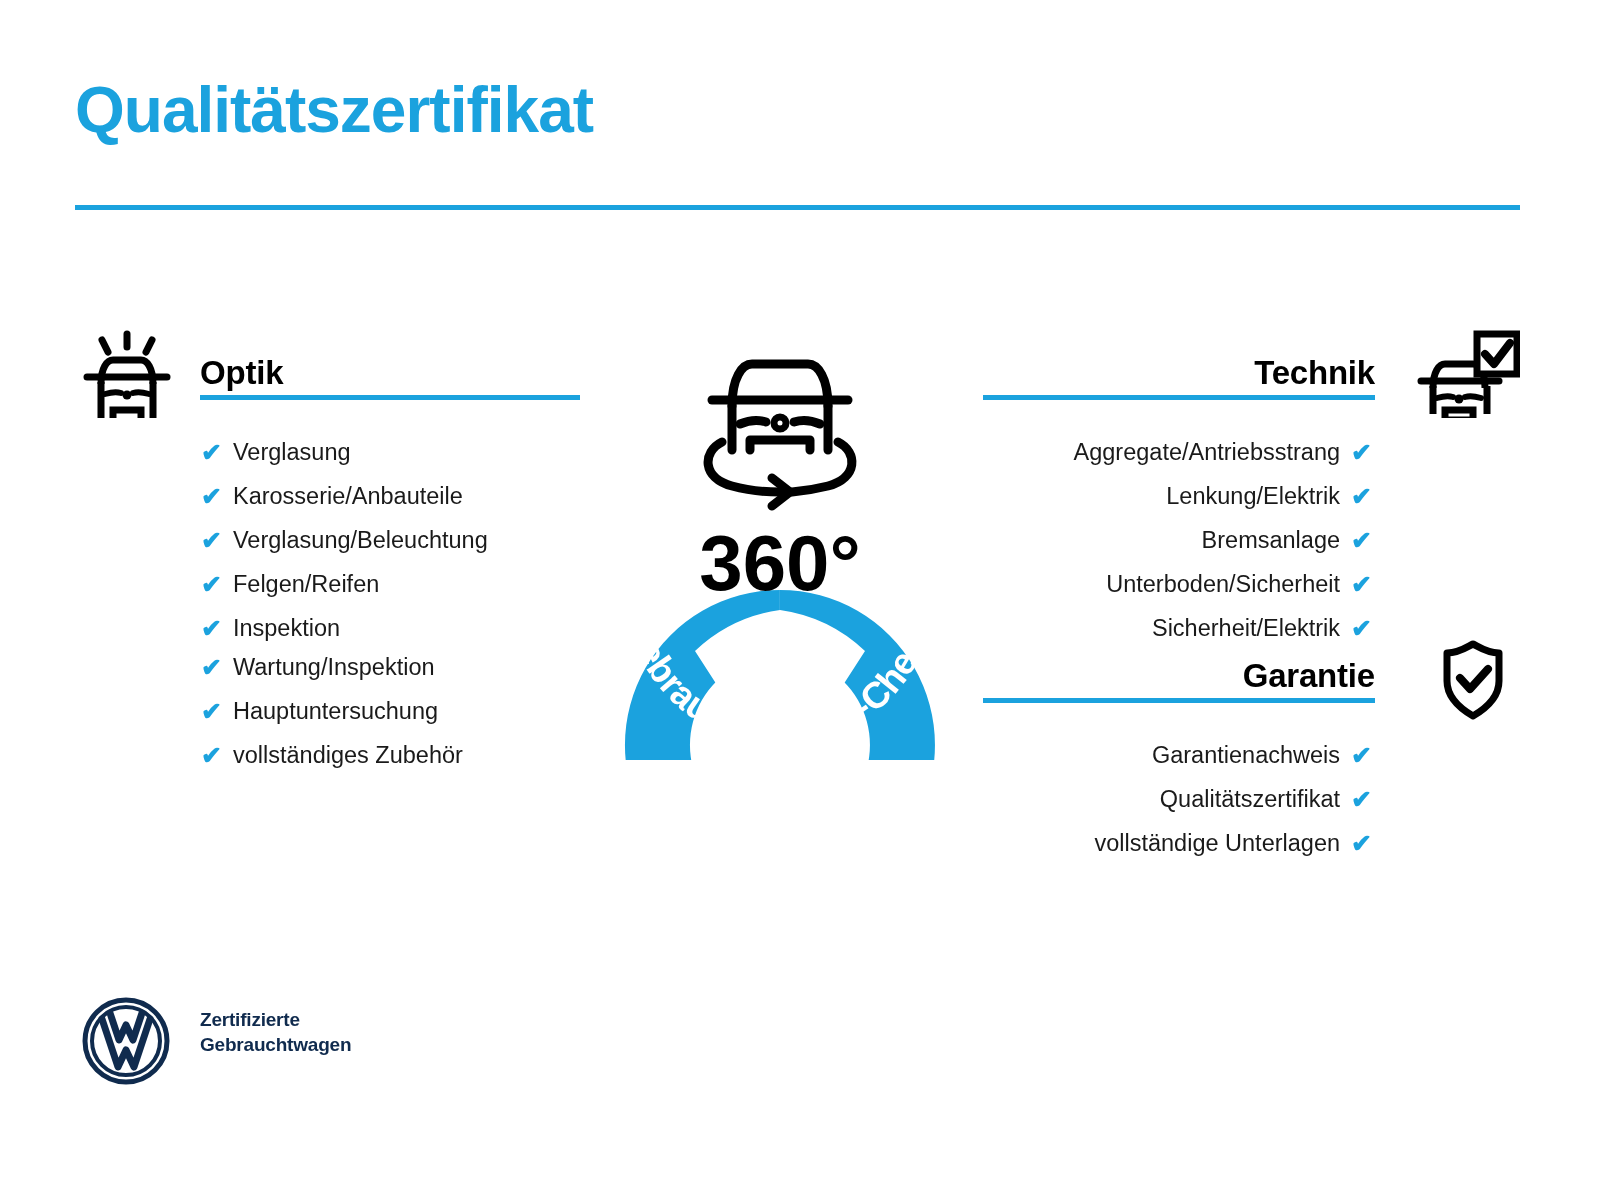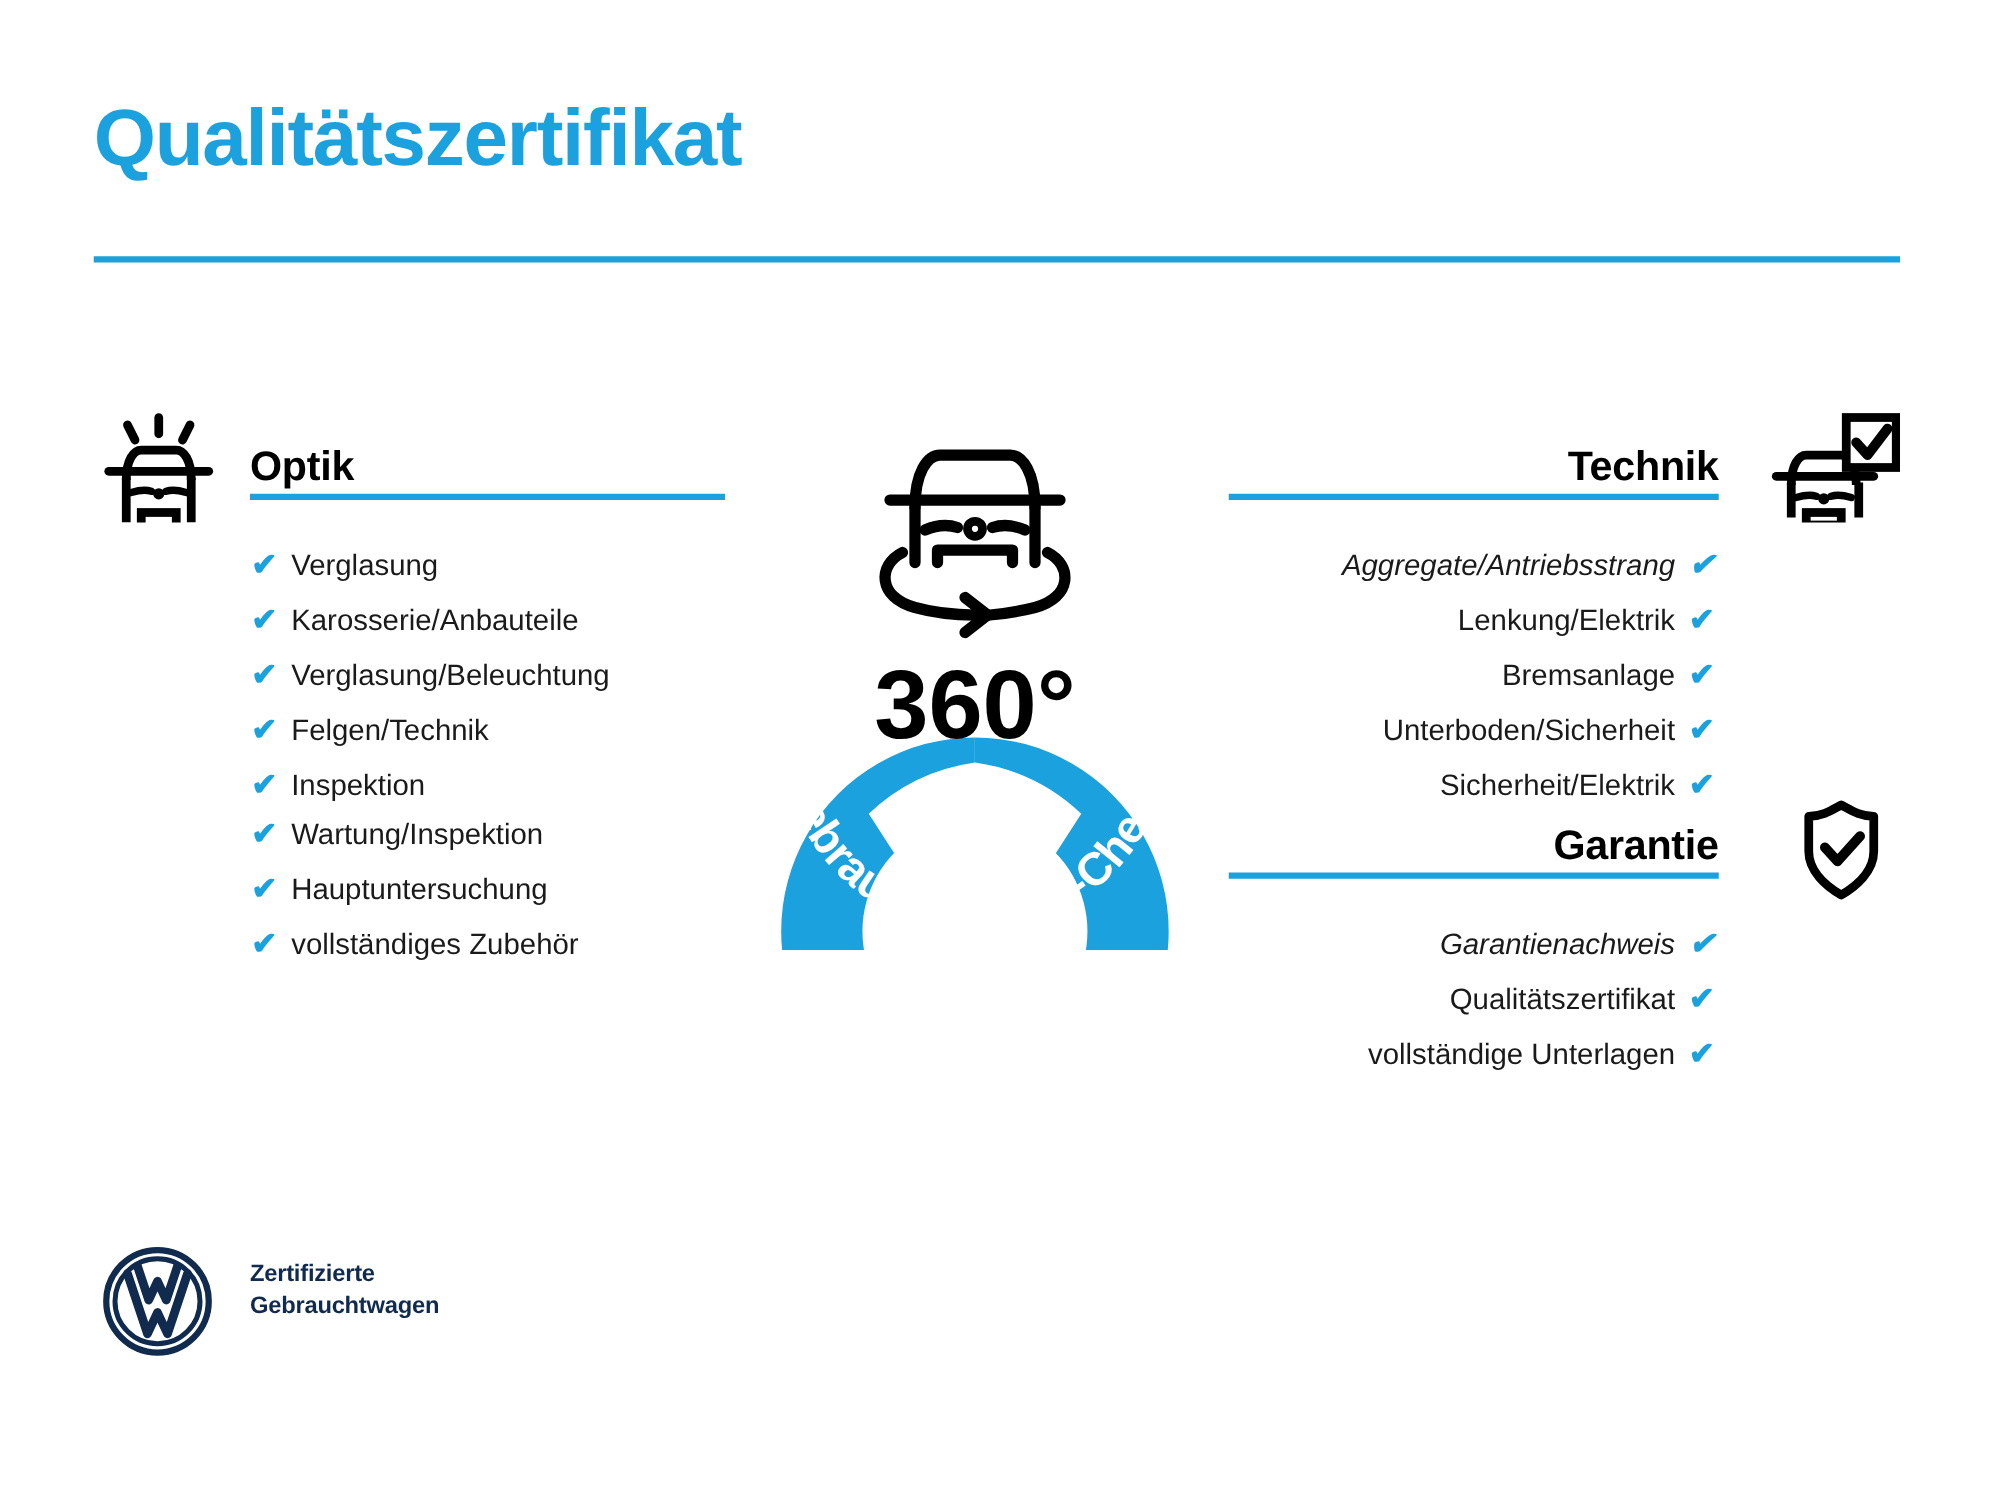--- a/index.html
+++ b/index.html
@@ -56,21 +56,21 @@
     line-height:1;
     margin-top:19px;
     white-space:nowrap;
     display:flex;align-items:center;
   }
   .left .sec-list{padding-left:126px;}
   .left .sec-list li{justify-content:flex-start;}
   .right .sec-list{padding-right:148px;}
   .right .sec-list li{justify-content:flex-end;}
   .left .sec-list li:first-child{margin-top:22px;}
-  .right .sec-list li:first-child{margin-top:22px;font-style:italic;}
+  .right .sec-list li:first-child{margin-top:22px;}
 
   .chk{
     color:#1BA2DE;font-weight:bold;font-size:25px;
     line-height:1;display:inline-block;
   }
   .left .chk{margin-right:11px;}
   .right .chk{margin-left:11px;}
 
   
   .badge{position:absolute;left:565px;top:300px;width:430px;height:460px;}
@@ -123,21 +123,21 @@
       <li>
           <span class="chk">✔</span>
           <span>Karosserie/Anbauteile</span>
         </li>
       <li>
           <span class="chk">✔</span>
           <span>Verglasung/Beleuchtung</span>
         </li>
       <li>
           <span class="chk">✔</span>
-          <span>Felgen/Technik</span>
+          <span>Felgen/Reifen</span>
         </li>
       <li>
           <span class="chk">✔</span>
           <span>Inspektion</span>
         </li>
     </ul>
   </div>
 
   <div class="section sec-wartung left">
     <ul class="sec-list">

